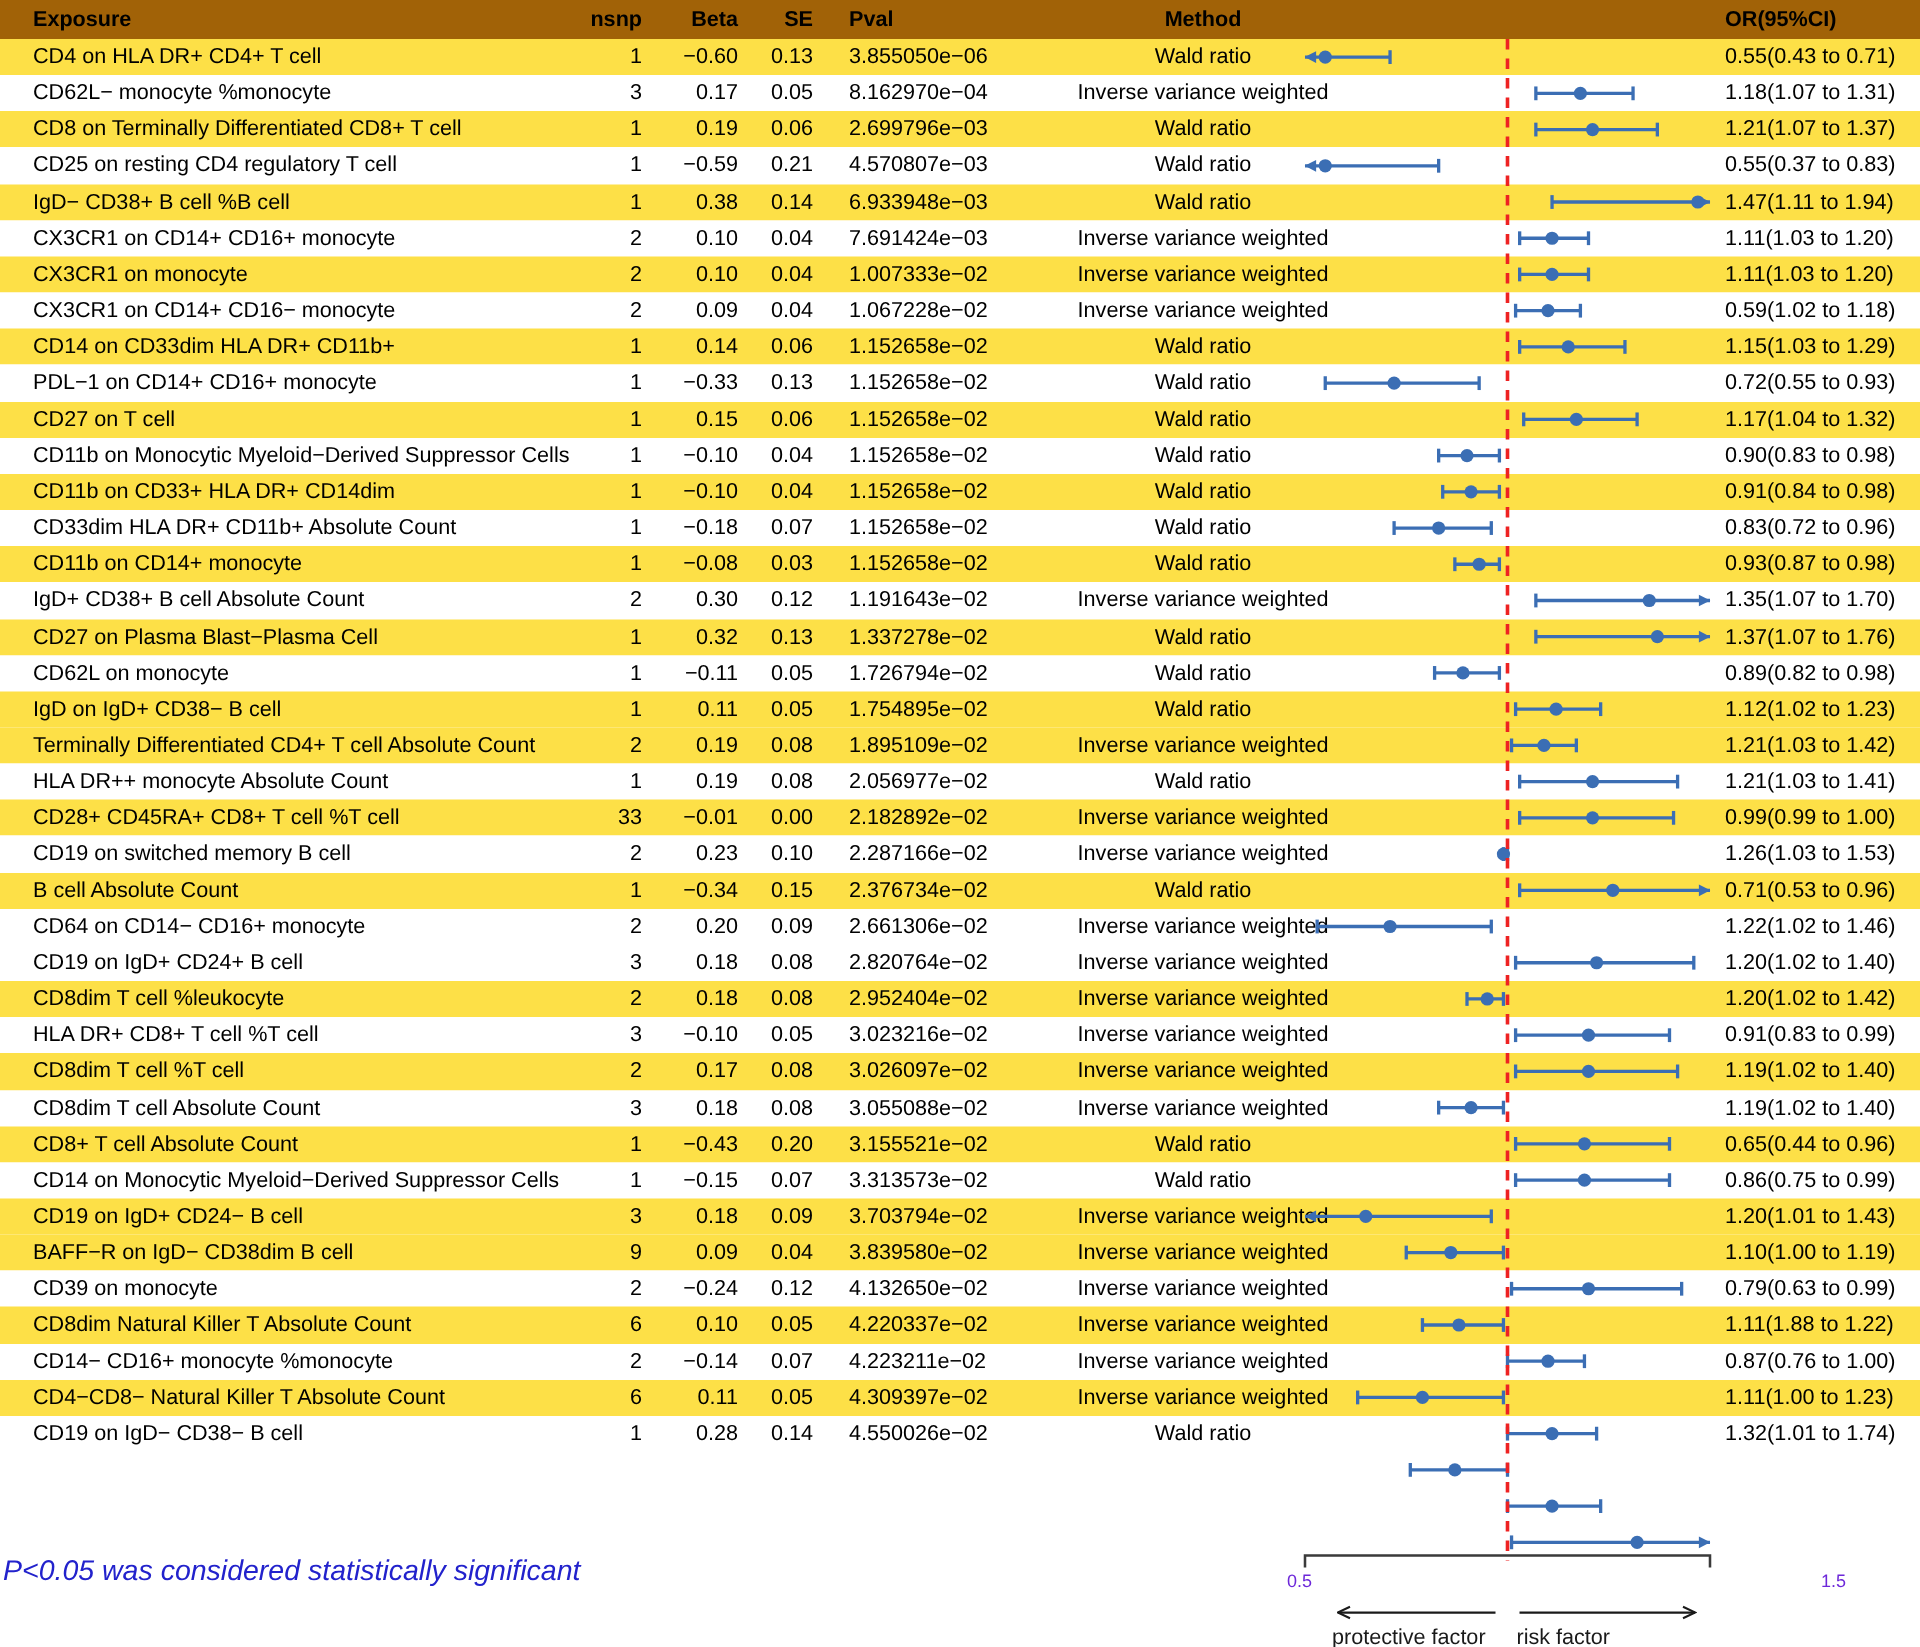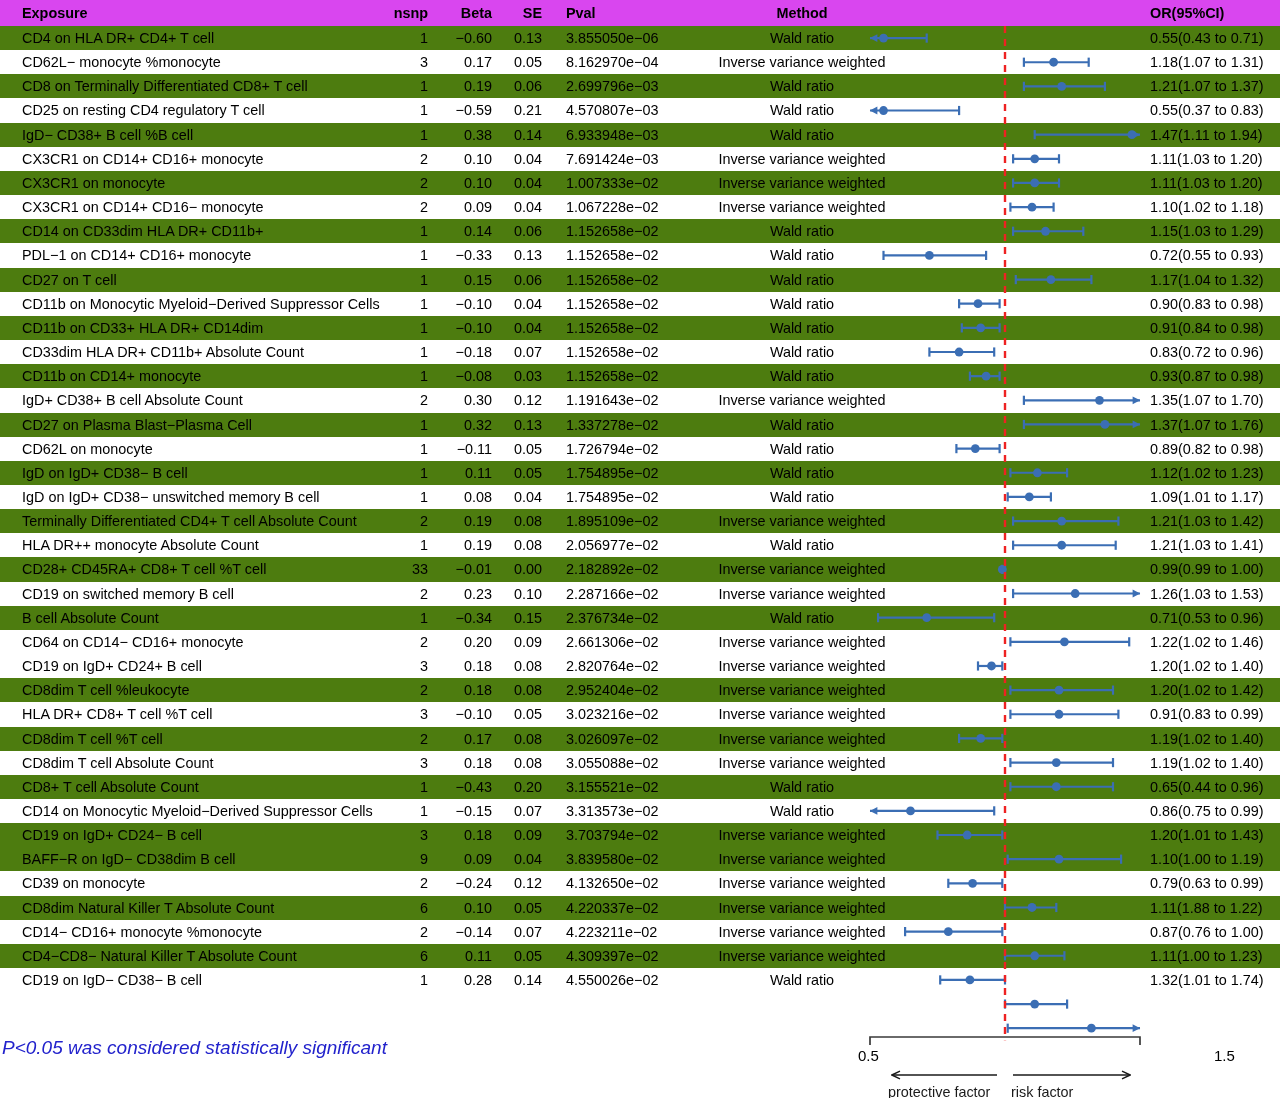--- a/index.html
+++ b/index.html
@@ -45,43 +45,43 @@
     line-height: 26px;
   }
   .c-exposure { width: 390px; text-align: left; padding-left: 22px !important; }
   .c-nsnp     { width: 52px;  text-align: right; padding-right: 14px !important; }
   .c-beta     { width: 62px;  text-align: right; padding-right: 12px !important; }
   .c-se       { width: 48px;  text-align: right; padding-right: 10px !important; }
   .c-pval     { width: 132px; text-align: left;  padding-left: 14px !important; }
   .c-method   { width: 220px; text-align: center;  padding-left: 16px !important; }
   .c-gap      { width: 246px; }
   .c-or       { width: 130px; text-align: left; }
-  tr.band-on  { background: #4d7c0f; }
+  tr.band-on  { background: #fde047; }
   tr.band-off { background: #ffffff; margin-top: 35px; }
-  thead tr { background: #d946ef; }
+  thead tr { background: #a16207; }
 
   .overlay {
     position: absolute;
     left: 0; top: 0;
     width: 1280px; height: 1098px;
     pointer-events: none;
   }
   .footnote {
     position: absolute;
     left: 2px;
     top: 1037px;
     font-size: 19px;
     font-style: italic;
     color: #2222cc;
     white-space: nowrap;
   }
   .axis-lab {
     position: absolute;
-    font-size: 15px;
-    color: #000000;
+    font-size: 12px;
+    color: #6d28d9;
     white-space: nowrap;
   }
   .dir-lab {
     position: absolute;
     font-size: 14.4px;
     color: #1a1a1a;
     white-space: nowrap;
   }
 </style>
 </head>
@@ -172,21 +172,21 @@
         <td class="c-or">1.11(1.03 to 1.20)</td>
       </tr>
       <tr class="band-off">
         <td class="c-exposure">CX3CR1 on CD14+ CD16− monocyte</td>
         <td class="c-nsnp">2</td>
         <td class="c-beta">0.09</td>
         <td class="c-se">0.04</td>
         <td class="c-pval">1.067228e−02</td>
         <td class="c-method">Inverse variance weighted</td>
         <td class="c-gap"></td>
-        <td class="c-or">1.10(1.02 to 1.18)</td>
+        <td class="c-or">0.59(1.02 to 1.18)</td>
       </tr>
       <tr class="band-on">
         <td class="c-exposure">CD14 on CD33dim HLA DR+ CD11b+</td>
         <td class="c-nsnp">1</td>
         <td class="c-beta">0.14</td>
         <td class="c-se">0.06</td>
         <td class="c-pval">1.152658e−02</td>
         <td class="c-method">Wald ratio</td>
         <td class="c-gap"></td>
         <td class="c-or">1.15(1.03 to 1.29)</td>
@@ -283,30 +283,20 @@
       </tr>
       <tr class="band-on">
         <td class="c-exposure">IgD on IgD+ CD38−  B cell</td>
         <td class="c-nsnp">1</td>
         <td class="c-beta">0.11</td>
         <td class="c-se">0.05</td>
         <td class="c-pval">1.754895e−02</td>
         <td class="c-method">Wald ratio</td>
         <td class="c-gap"></td>
         <td class="c-or">1.12(1.02 to 1.23)</td>
-      </tr>
-      <tr class="band-off">
-        <td class="c-exposure">IgD on IgD+ CD38− unswitched memory B cell</td>
-        <td class="c-nsnp">1</td>
-        <td class="c-beta">0.08</td>
-        <td class="c-se">0.04</td>
-        <td class="c-pval">1.754895e−02</td>
-        <td class="c-method">Wald ratio</td>
-        <td class="c-gap"></td>
-        <td class="c-or">1.09(1.01 to 1.17)</td>
       </tr>
       <tr class="band-on">
         <td class="c-exposure">Terminally Differentiated CD4+ T cell Absolute Count</td>
         <td class="c-nsnp">2</td>
         <td class="c-beta">0.19</td>
         <td class="c-se">0.08</td>
         <td class="c-pval">1.895109e−02</td>
         <td class="c-method">Inverse variance weighted</td>
         <td class="c-gap"></td>
         <td class="c-or">1.21(1.03 to 1.42)</td>

